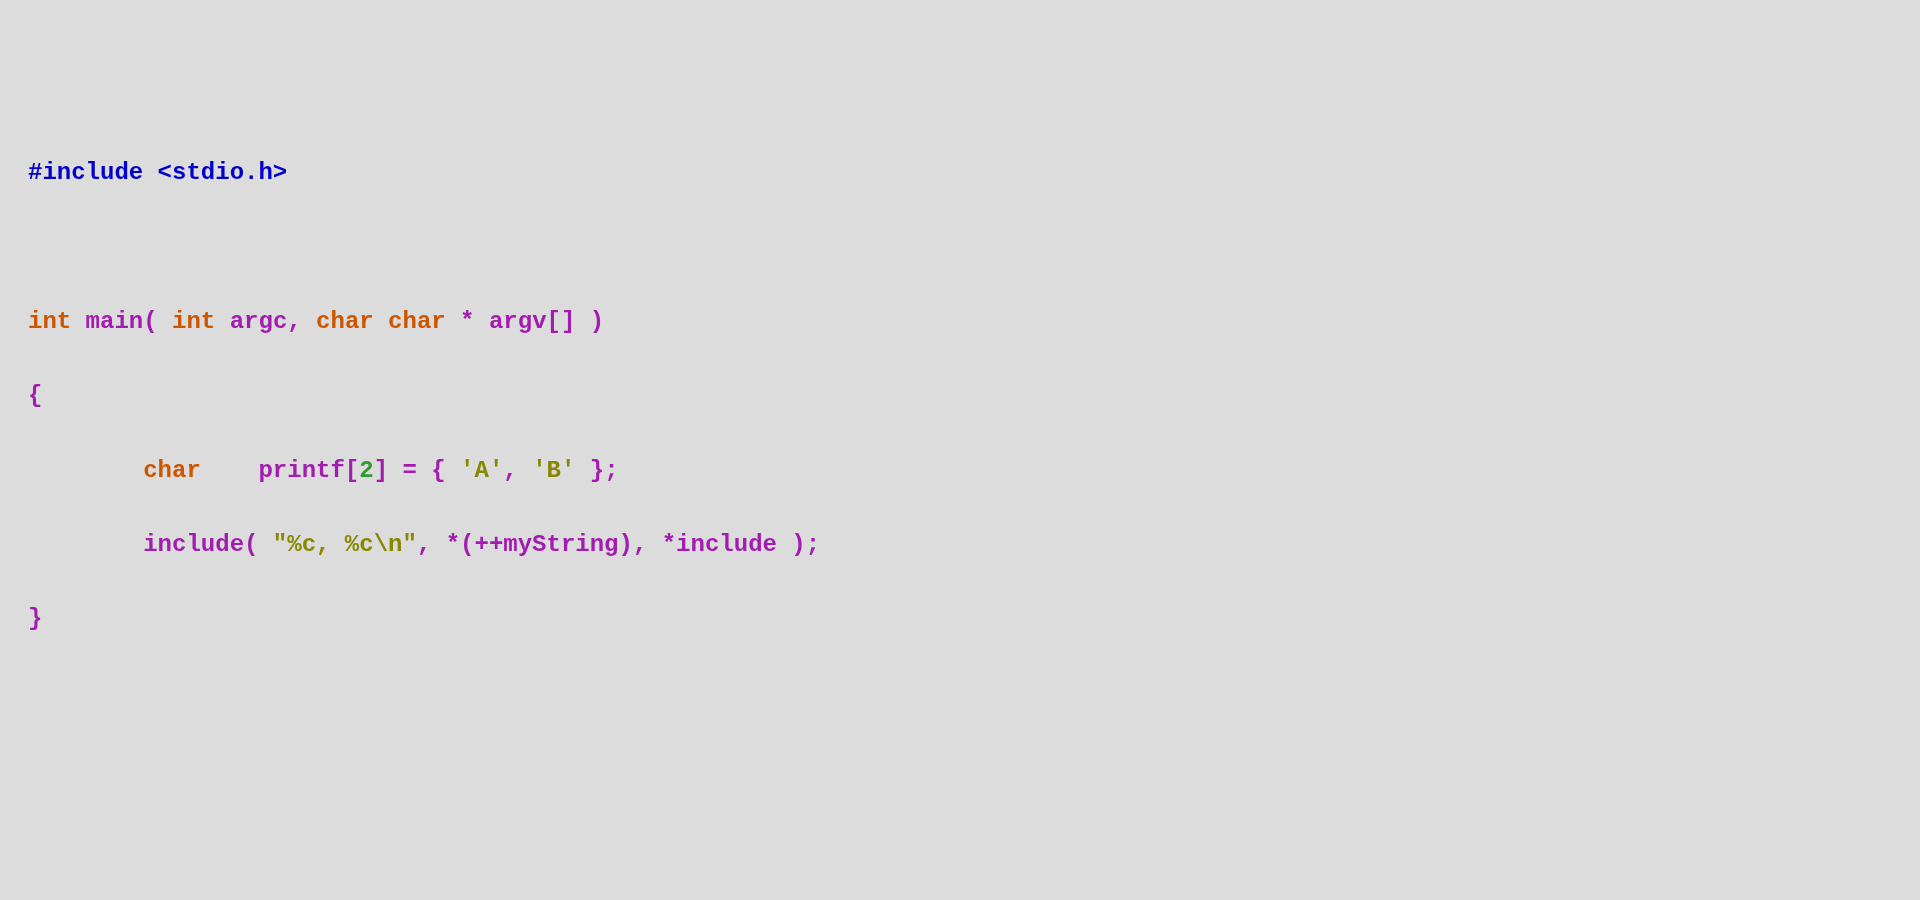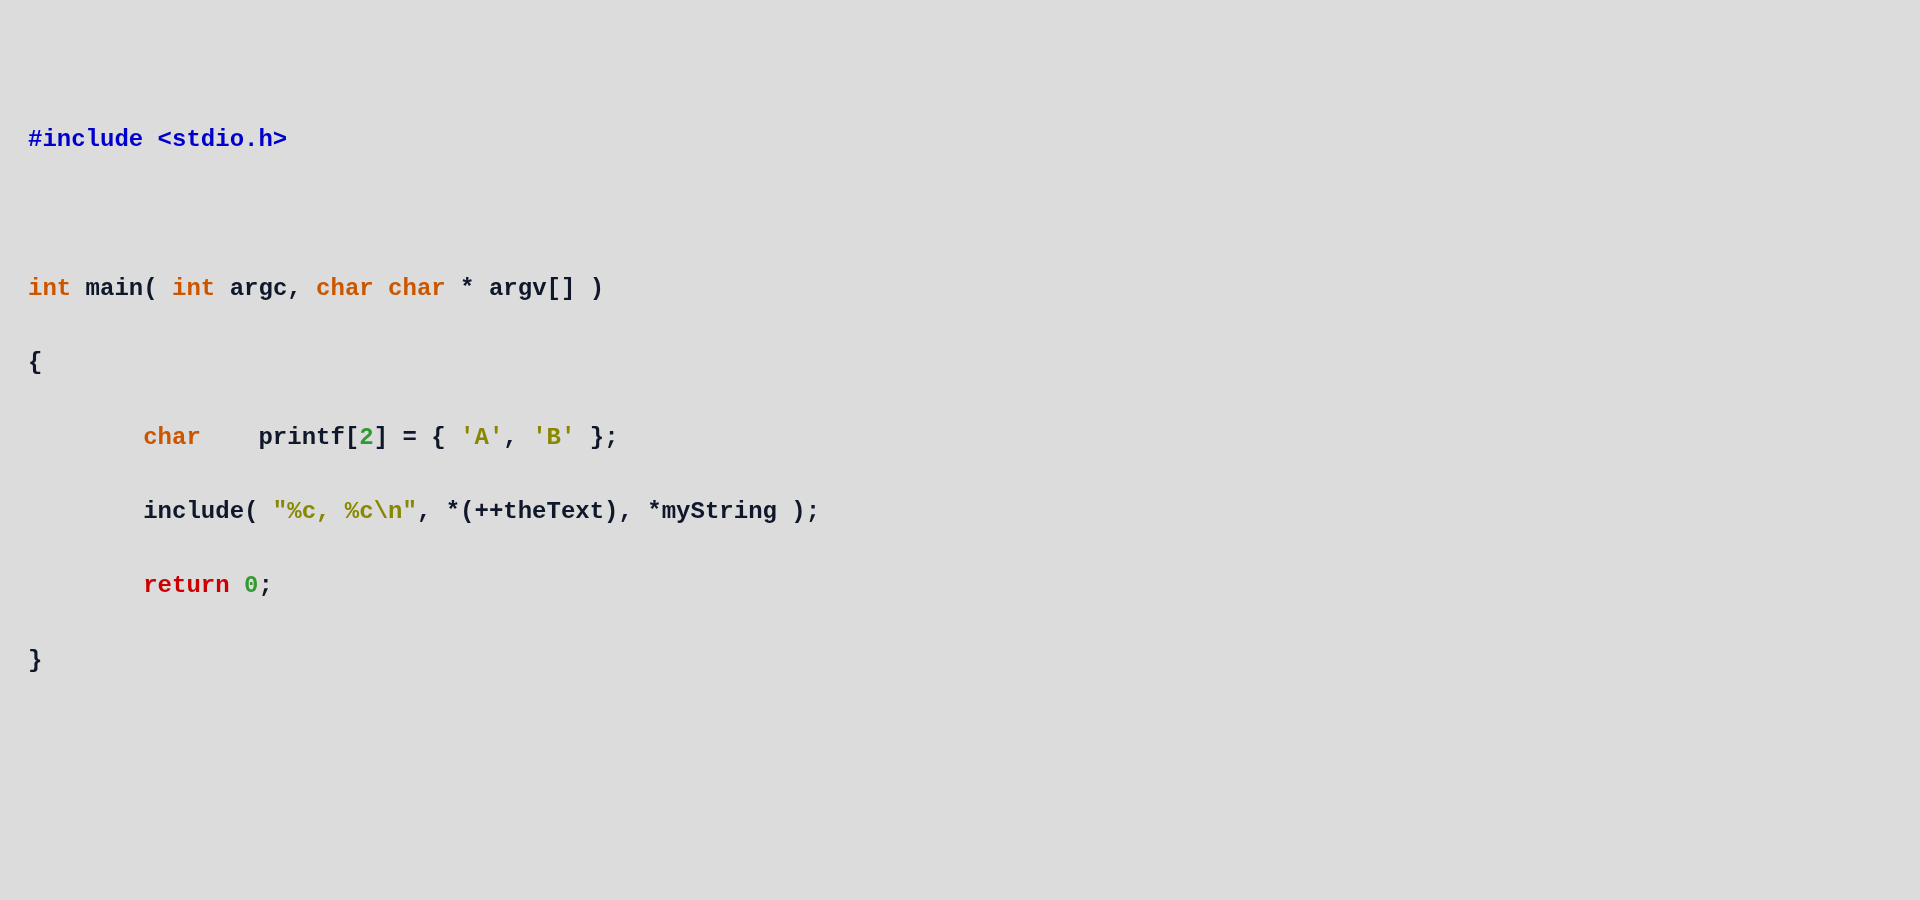--- a/index.html
+++ b/index.html
@@ -10,38 +10,37 @@
     body {
       background-color: #dcdcdc;
       width: 1920px;
       height: 900px;
       font-family: "Courier New", Courier, monospace;
       font-weight: bold;
       font-size: 24px;
       overflow: hidden;
     }
     .code-container {
-      padding-top: 84px;
+      padding-top: 117px;
       padding-left: 28px;
       line-height: 1.55;
       white-space: pre;
     }
     .preprocessor { color: #0000cc; }
     .keyword-type { color: #cc5500; text-align: right; }
     .keyword-control { color: #cc0000; }
-    .plain { color: #0f172a; }
+    .plain { color: #a21caf; }
     .number { color: #339933; }
     .string { color: #888800; }
     .char-literal { color: #888800; }
   </style>
 </head>
 <body>
 
 <div class="code-container">
 <div><span class="preprocessor">#include</span><span class="preprocessor"> &lt;stdio.h&gt;</span></div>
 <div><span></span>&nbsp;</div>
 <div><span class="keyword-type">int</span><span class="plain"> main( </span><span class="keyword-type">int</span><span class="plain"> argc, </span><span class="keyword-type">char</span><span class="plain"> </span><span class="keyword-type">char</span><span class="plain"> * argv[] )</span></div>
 <div><span class="plain">{</span></div>
 <div><span class="plain">        </span><span class="keyword-type">char</span><span class="plain">    printf[</span><span class="number">2</span><span class="plain">] = { </span><span class="char-literal">'A'</span><span class="plain">, </span><span class="char-literal">'B'</span><span class="plain"> };</span></div>
-<div><span class="plain">        </span><span class="plain">include( </span><span class="string">"%c, %c\n"</span><span class="plain">, *(++theText), *myString );</span></div>
-<div><span class="plain">        </span><span class="keyword-control">return</span><span class="plain"> </span><span class="number">0</span><span class="plain">;</span></div>
+<div><span class="plain">        </span><span class="plain">include( </span><span class="string">"%c, %c\n"</span><span class="plain">, *(++myString), *include );</span></div>
 <div><span class="plain">}</span></div>
 </div>
 
 </body></html>

